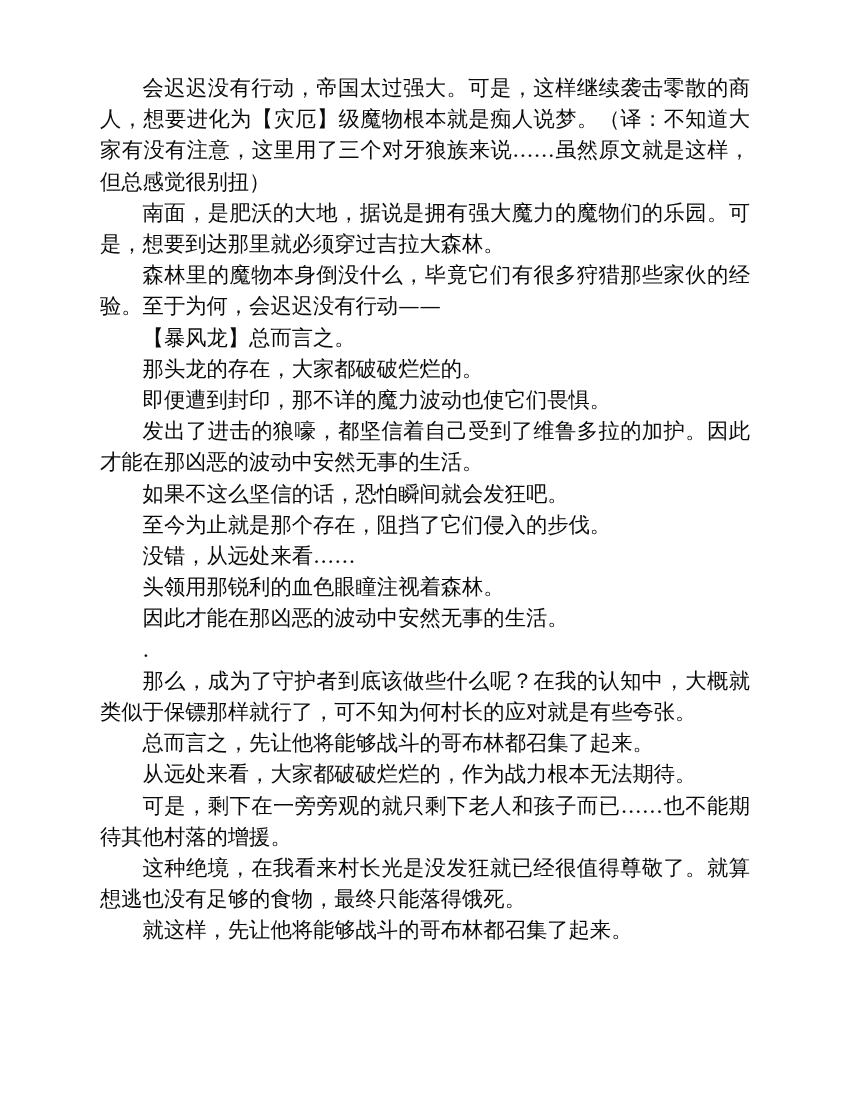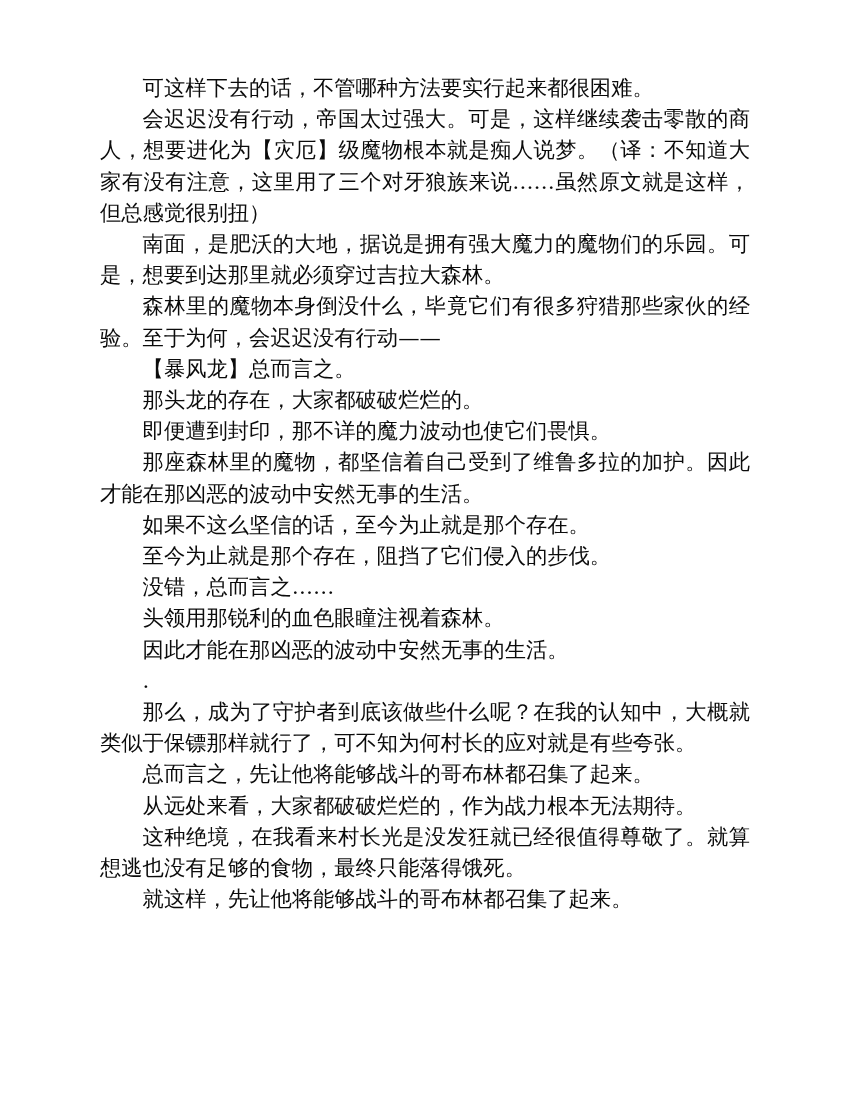--- a/index.html
+++ b/index.html
@@ -42,34 +42,34 @@
     text-indent: 2em;
     letter-spacing: 0;
   }
 </style>
 </head>
 <body>
 
 <div id="page">
   <div id="text-body">
 
-    <p class="para">可这样下去的话，不管哪种方法要实行起来都很困难。</p>
     <p class="para">会迟迟没有行动，帝国太过强大。可是，这样继续袭击零散的商人，想要进化为【灾厄】级魔物根本就是痴人说梦。（译：不知道大家有没有注意，这里用了三个对牙狼族来说……虽然原文就是这样，但总感觉很别扭）</p>
     <p class="para">南面，是肥沃的大地，据说是拥有强大魔力的魔物们的乐园。可是，想要到达那里就必须穿过吉拉大森林。</p>
     <p class="para">森林里的魔物本身倒没什么，毕竟它们有很多狩猎那些家伙的经验。至于为何，会迟迟没有行动——</p>
     <p class="para">【暴风龙】总而言之。</p>
     <p class="para">那头龙的存在，大家都破破烂烂的。</p>
     <p class="para">即便遭到封印，那不详的魔力波动也使它们畏惧。</p>
-    <p class="para">那座森林里的魔物，都坚信着自己受到了维鲁多拉的加护。因此才能在那凶恶的波动中安然无事的生活。</p>
-    <p class="para">如果不这么坚信的话，至今为止就是那个存在。</p>
+    <p class="para">发出了进击的狼嚎，都坚信着自己受到了维鲁多拉的加护。因此才能在那凶恶的波动中安然无事的生活。</p>
+    <p class="para">如果不这么坚信的话，恐怕瞬间就会发狂吧。</p>
     <p class="para">至今为止就是那个存在，阻挡了它们侵入的步伐。</p>
-    <p class="para">没错，总而言之……</p>
+    <p class="para">没错，从远处来看……</p>
     <p class="para">头领用那锐利的血色眼瞳注视着森林。</p>
     <p class="para">因此才能在那凶恶的波动中安然无事的生活。</p>
     <p class="para dot">.</p>
     <p class="para">那么，成为了守护者到底该做些什么呢？在我的认知中，大概就类似于保镖那样就行了，可不知为何村长的应对就是有些夸张。</p>
     <p class="para">总而言之，先让他将能够战斗的哥布林都召集了起来。</p>
     <p class="para">从远处来看，大家都破破烂烂的，作为战力根本无法期待。</p>
+    <p class="para">可是，剩下在一旁旁观的就只剩下老人和孩子而已……也不能期待其他村落的增援。</p>
     <p class="para">这种绝境，在我看来村长光是没发狂就已经很值得尊敬了。就算想逃也没有足够的食物，最终只能落得饿死。</p>
     <p class="para">就这样，先让他将能够战斗的哥布林都召集了起来。</p>
 
   </div>
 </div>
 
 </body></html>

